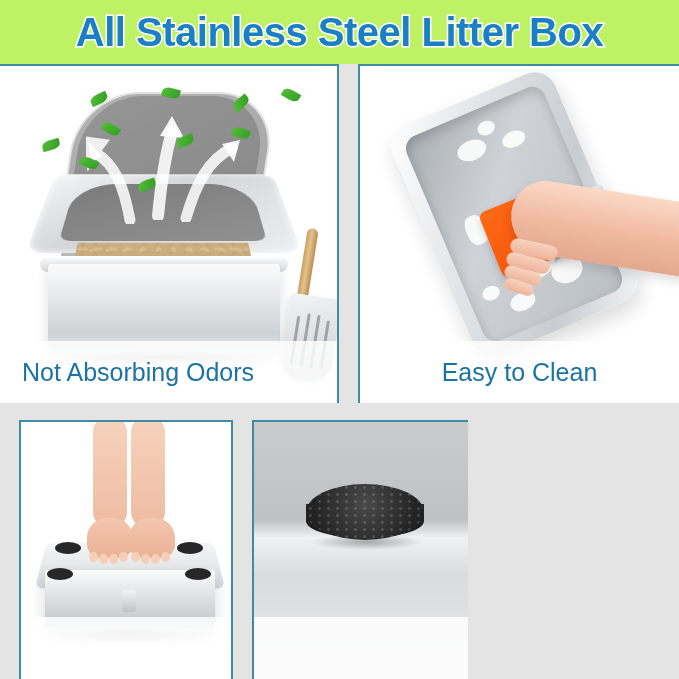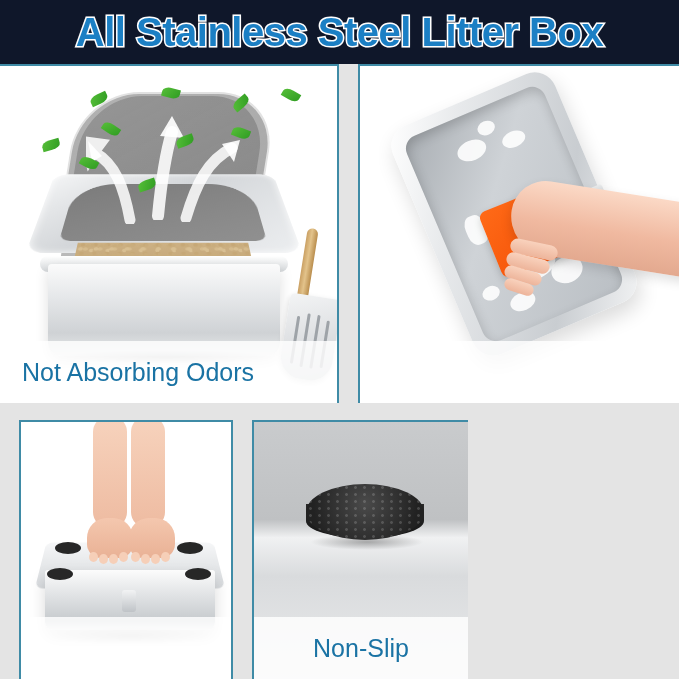--- a/index.html
+++ b/index.html
@@ -8,21 +8,21 @@
     background:#e4e4e4;
     font-family:"Liberation Sans", sans-serif;
     overflow:hidden;
   }
   .page{position:relative;width:679px;height:679px;overflow:hidden;background:#e4e4e4;}
 
   
   .title-bar{
     position:absolute;left:0;top:0;width:679px;height:64px;
     display:flex;align-items:center;justify-content:center;
-    background:#0f172a;
+    background:#bef264;
   }
   .title-text{
     font-size:40px;font-weight:bold;color:#1b7fc4;
     letter-spacing:-0.5px;white-space:nowrap;
     -webkit-text-stroke:3px #ffffff;
     paint-order:stroke fill;
     text-shadow:
        0 0 2px #fff;
   }
 
@@ -391,20 +391,21 @@
         </div>
 
         <div class="sponge"></div>
         <div class="hand"></div>
         <div class="finger" style="left:150px;top:176px;width:48px;height:15px;transform:rotate(12deg);"></div>
         <div class="finger" style="left:146px;top:190px;width:44px;height:14px;transform:rotate(14deg);"></div>
         <div class="finger" style="left:144px;top:203px;width:38px;height:13px;transform:rotate(16deg);"></div>
         <div class="finger" style="left:144px;top:215px;width:30px;height:12px;transform:rotate(18deg);"></div>
 
         <div class="cap-band"></div>
+        <div class="caption">Easy to Clean</div>
       </div>
     </div>
   </div>
 
   <div class="row row-bottom">
 
 
     <div class="gap-v"></div>
 
     <div class="panel p4 b-t b-l b-r">
@@ -445,18 +446,17 @@
     <div class="panel p5 b-t b-l">
       <div class="stage">
         <div class="bg"></div>
         <div class="pad5-shadow"></div>
         <div class="pad5-side"></div>
         <div class="pad5">
           <div class="pad5-tex"></div>
         </div>
 
         <div class="cap-band"></div>
-        <div class="caption">Non-Slip</div>
       </div>
     </div>
   </div>
 
 </div>
 
 </body></html>

